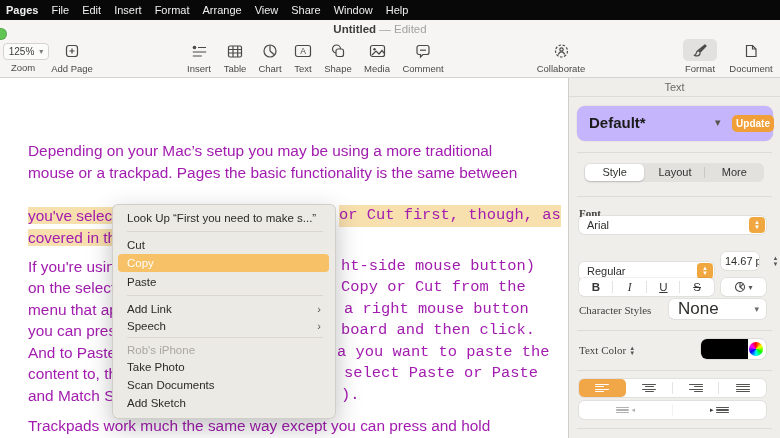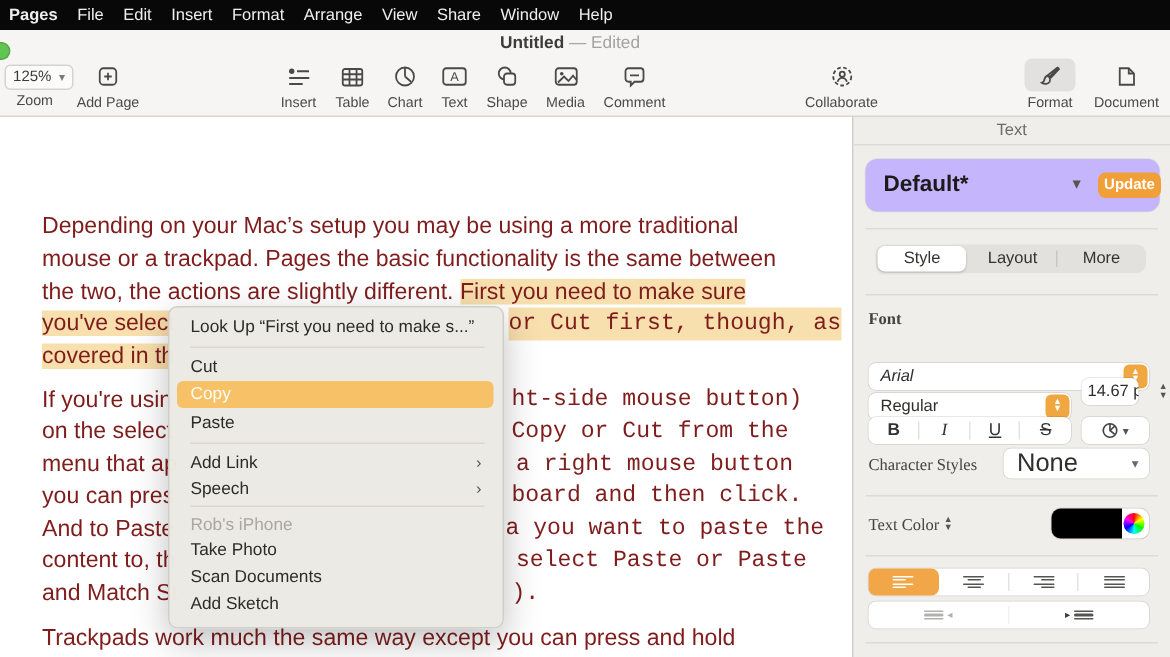--- a/index.html
+++ b/index.html
@@ -29,21 +29,21 @@
              align-items:center; justify-content:flex-start; cursor:default; }
   .tb-item .ic { width:26px; height:20px; display:flex; align-items:center; justify-content:center; color:#494947; }
   .tb-item .lb { font-size:9.5px; color:#4a4a48; margin-top:2px; white-space:nowrap; }
   .tb-label-only { position:absolute; top:42px; font-size:9.5px; color:#4a4a48; }
   .fmt-pill { position:absolute; width:34px; height:22px; border-radius:5px; background:#e2e1df; top:-2px; left:13px; }
   .tb-item svg { stroke:#494947; fill:none; stroke-width:1.2; }
 
   
   .docarea { position:absolute; left:0; top:78px; width:568px; height:360px; background:#ffffff; }
   .dline { position:absolute; left:28px; height:22px; font-size:15.4px; line-height:21.5px;
-           color:#7f1d1d; white-space:nowrap; }
+           color:#a21caf; white-space:nowrap; }
   .rfrag { position:absolute; top:0; white-space:nowrap;font-family:Liberation Mono, monospace; }
   .hl { background:#f8dfae; }
 
   
   .ctxmenu { position:absolute; left:112px; top:204px; width:224px; height:215px;
              background:rgba(236,234,227,0.98); border-radius:6px;
              border:1px solid rgba(0,0,0,0.12); box-shadow:0 8px 24px rgba(0,0,0,0.25);
              font-size:11.5px; color:#2b2b28; }
   .mi { position:absolute; left:5px; right:6px; height:18px; line-height:18px; padding-left:9px;
         border-radius:4px; white-space:nowrap; overflow:hidden; }
@@ -241,21 +241,20 @@
             <path d="M8.5 2.5V6H12"></path>
           </svg>
       </span>
         <span class="lb">Document</span>
     </div>
   </div>
 
   <div class="docarea">
     <div class="dline" style="top:62px;"><span>Depending on your Mac’s setup you may be using a more traditional</span></div>
     <div class="dline" style="top:84px;"><span>mouse or a trackpad. Pages the basic functionality is the same between</span></div>
-    <div class="dline" style="top:106px;"><span>the two, the actions are slightly different. </span><span class="hl">First you need to make sure</span></div>
     <div class="dline" style="top:127px;"><span class="hl">you've select</span><span class="rfrag hl" style="left:311px;">or Cut first, though, as</span></div>
     <div class="dline" style="top:149px;"><span class="hl">covered in th</span></div>
 
     <div class="dline" style="top:178px;"><span>If you're usin</span><span class="rfrag" style="left:313px;">ht-side mouse button)</span></div>
     <div class="dline" style="top:199px;"><span>on the select</span><span class="rfrag" style="left:313px;">Copy or Cut from the</span></div>
     <div class="dline" style="top:221px;"><span>menu that ap</span><span class="rfrag" style="left:316px;">a right mouse button</span></div>
     <div class="dline" style="top:242px;"><span>you can pres</span><span class="rfrag" style="left:313px;">board and then click.</span></div>
     <div class="dline" style="top:264px;"><span>And to Paste</span><span class="rfrag" style="left:309px;">a you want to paste the</span></div>
     <div class="dline" style="top:285px;"><span>content to, th</span><span class="rfrag" style="left:316px;">select Paste or Paste</span></div>
     <div class="dline" style="top:307px;"><span>and Match St</span><span class="rfrag" style="left:313px;">).</span></div>
@@ -293,21 +292,21 @@
     <div class="seg3">
       <div class="sg on">Style</div>
       <div class="sg">Layout</div>
       <div class="sg">More</div>
     </div>
 
     <div class="sb-div" style="top:118px;"></div>
 
     <div class="sb-label" style="left:10px; top:129px; font-weight:600;">Font</div>
 
-    <div class="wfield" style="left:10px; top:164px; width:187px; height:18px;font-style:italic;">
+    <div class="wfield" style="left:10px; top:138px; width:187px; height:18px;">
       <span class="val">Arial</span>
       <span class="stepper">
           <span>▲</span>
           <span>▼</span>
         </span>
     </div>
 
     <div class="wfield" style="left:10px; top:184px; width:135px; height:18px;">
       <span class="val">Regular</span>
       <span class="stepper">

